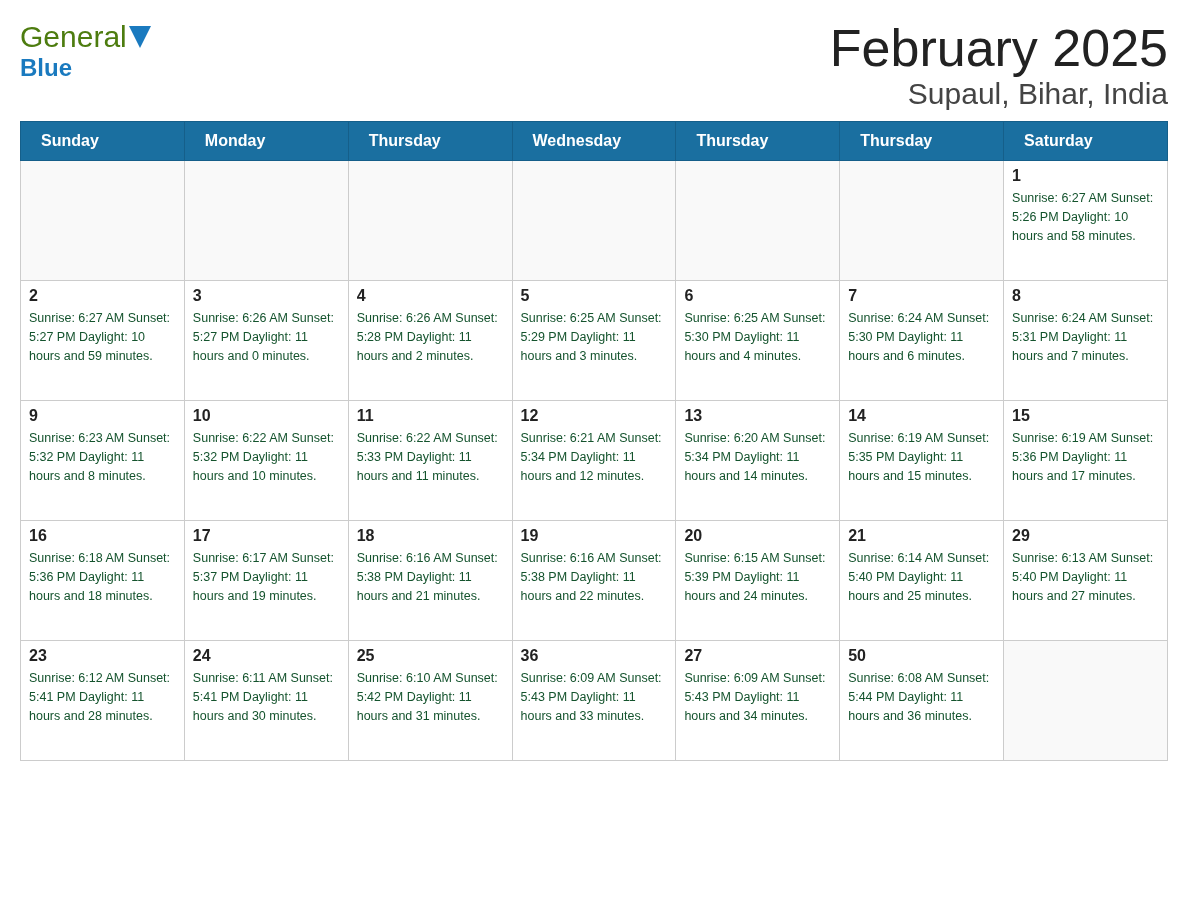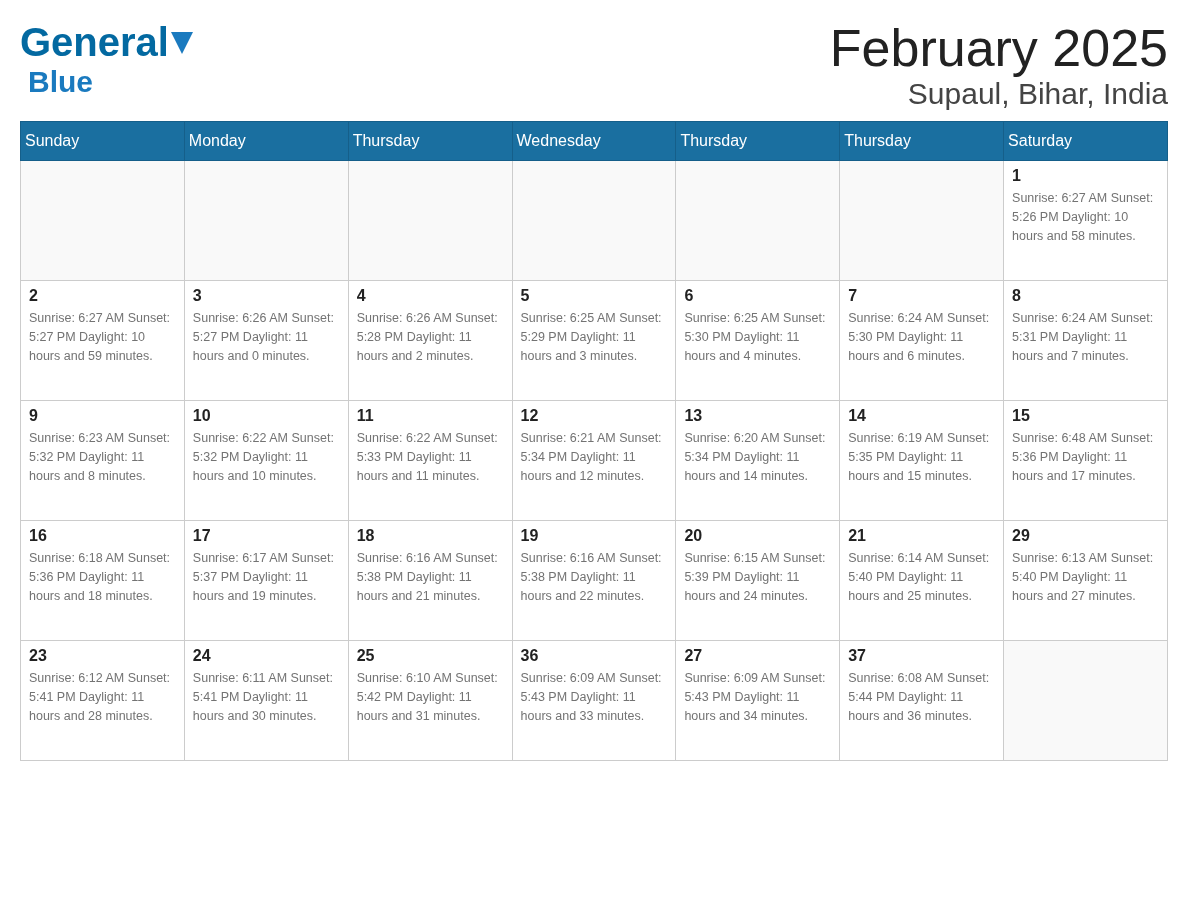--- a/index.html
+++ b/index.html
@@ -32,66 +32,66 @@
     }
     .calendar {
       width: 100%;
       border-collapse: collapse;
       table-layout: fixed;
     }
     .calendar thead tr th {
       background-color: #1a6fa0;
       color: #fff;
       font-size: 16px;
-      font-weight: normal;
-      padding: 10px 4px;
+      font-weight: bold;
+      padding: 10px 20px;
       text-align: left;
       border: 1px solid #155f8a;
     }
     .calendar tbody tr td {
       border: 1px solid #ccc;
       vertical-align: top;
       padding: 6px 8px;
       font-size: 13px;
       color: #333;
       height: 120px;
     }
     .day-number {
       font-size: 16px;
       font-weight: bold;
       color: #222;
       display: block;
       margin-bottom: 4px;
     }
     .day-info {
       font-size: 12.5px;
-      color: #737373;
+      color: #14532d;
       line-height: 1.5;
     }
     .empty-cell {
       background: #f9f9f9;
     }
     .logo-wrapper {
       display: flex;
       flex-direction: column;
     }
     .logo-top {
       display: flex;
       align-items: center;
     }
     .logo-text-general {
-      font-size: 40px;
-      font-weight: bold;
-      color: #0369a1;
+      font-size: 30px;
+      font-weight: normal;
+      color: #4d7c0f;
     }
     .logo-text-blue {
-      font-size: 30px;
+      font-size: 24px;
       font-weight: bold;
       color: #1a7abf;
-      margin-left: 8px;
+      margin-left: 0;
     }
   </style>
 </head>
 <body>
 
 <div class="header">
   <div class="logo-wrapper">
     <div class="logo-top">
       <span class="logo-text-general">General</span>
 
@@ -226,21 +226,21 @@
         </td>
         <td>
           <span class="day-number">14</span>
           <div class="day-info">Sunrise: 6:19 AM
 Sunset: 5:35 PM
 Daylight: 11 hours
 and 15 minutes.</div>
         </td>
         <td>
           <span class="day-number">15</span>
-          <div class="day-info">Sunrise: 6:48 AM
+          <div class="day-info">Sunrise: 6:19 AM
 Sunset: 5:36 PM
 Daylight: 11 hours
 and 17 minutes.</div>
         </td>
       </tr>
       <tr>
         <td>
           <span class="day-number">16</span>
           <div class="day-info">Sunrise: 6:18 AM
 Sunset: 5:36 PM
@@ -320,21 +320,21 @@
 and 33 minutes.</div>
         </td>
         <td>
           <span class="day-number">27</span>
           <div class="day-info">Sunrise: 6:09 AM
 Sunset: 5:43 PM
 Daylight: 11 hours
 and 34 minutes.</div>
         </td>
         <td>
-          <span class="day-number">37</span>
+          <span class="day-number">50</span>
           <div class="day-info">Sunrise: 6:08 AM
 Sunset: 5:44 PM
 Daylight: 11 hours
 and 36 minutes.</div>
         </td>
         <td class="empty-cell"></td>
       </tr>
     </tbody>
 </table>
 

